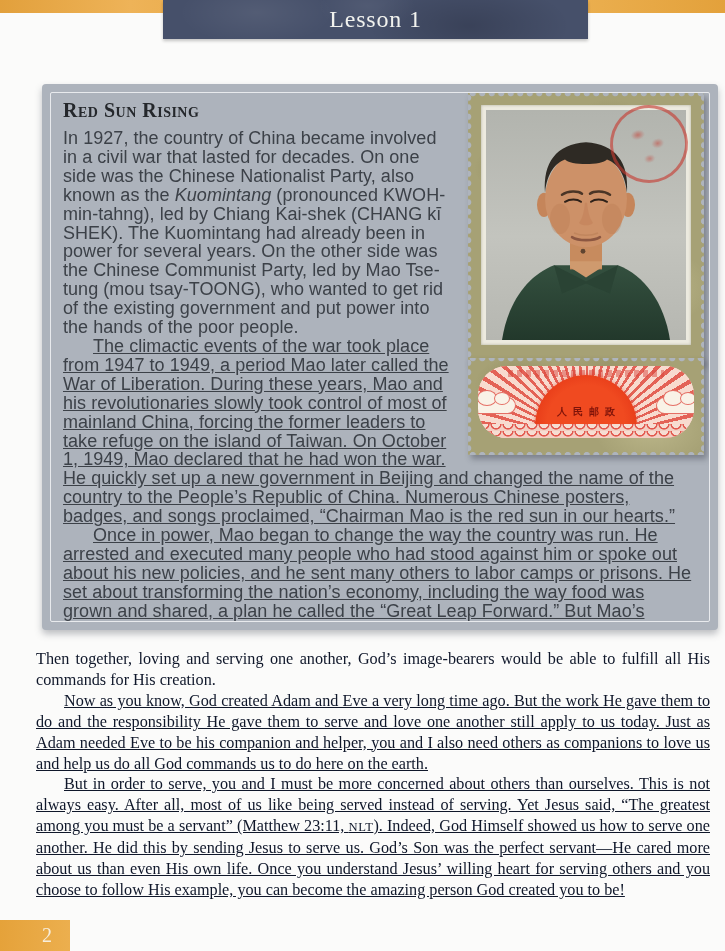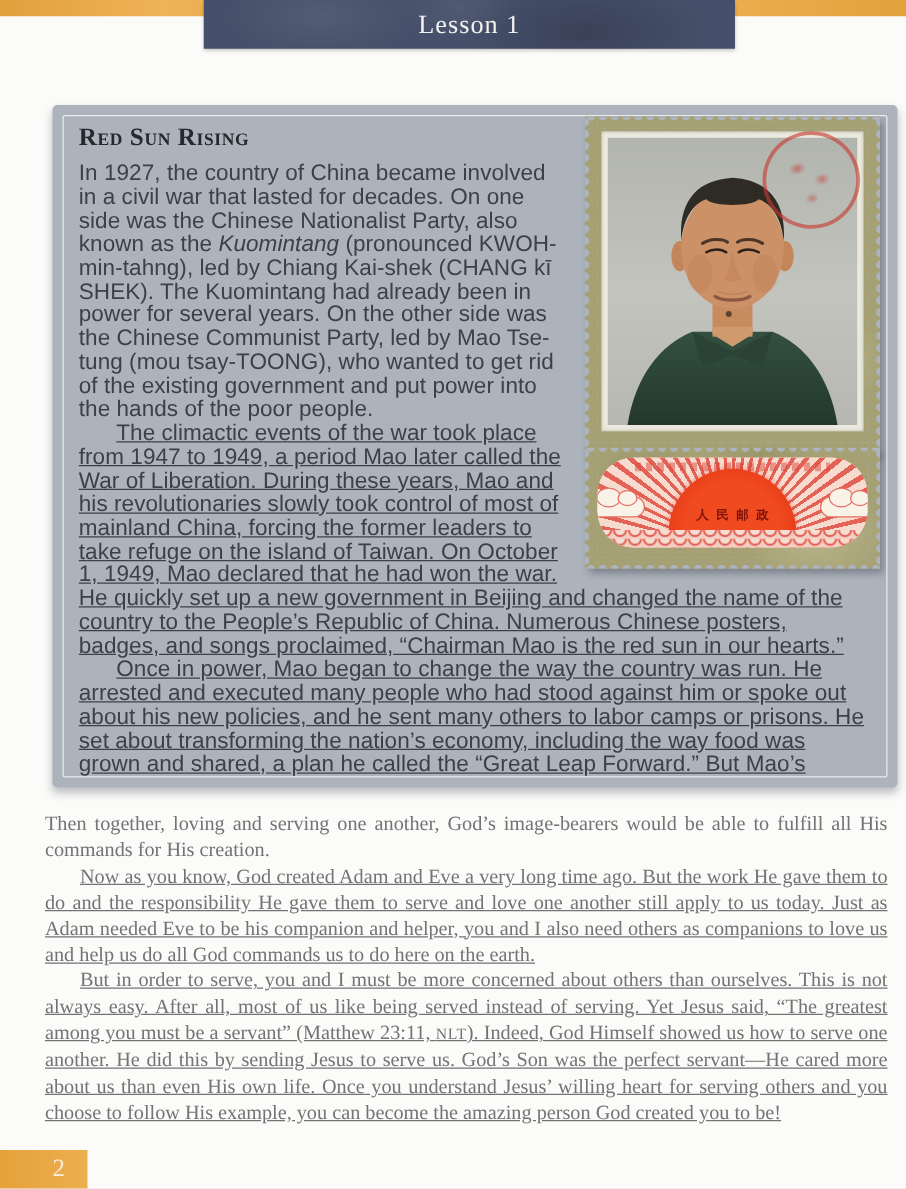--- a/index.html
+++ b/index.html
@@ -16,21 +16,21 @@
   }
   .lesson-header{
     position:absolute;left:163px;top:0;width:425px;height:39px;
     background-color:#46506a;
     background-image:
       radial-gradient(110px 46px at 22% 32%, rgba(255,255,255,.07), transparent 70%),
       radial-gradient(140px 60px at 72% 66%, rgba(0,0,10,.18), transparent 72%),
       radial-gradient(70px 36px at 48% 15%, rgba(255,255,255,.06), transparent 70%);
     box-shadow:0 2px 3px rgba(0,0,0,.22);
     text-align:center;line-height:39px;
-    font-family:"Liberation Serif",serif;font-size:21px;letter-spacing:.8px;color:#f1f2ee;
+    font-family:"Liberation Serif",serif;font-size:24px;letter-spacing:.8px;color:#f1f2ee;
   }
   
   .feature-box{
     position:absolute;left:42px;top:84px;width:676px;height:546px;
     background:#adb3bc;border-radius:4px;
     box-shadow:0 4px 7px rgba(70,75,85,.35);
   }
   .feature-inner-border{
     position:absolute;inset:8px;border:1px solid rgba(252,252,253,.75);
     pointer-events:none;border-radius:2px;
@@ -131,21 +131,21 @@
     border:1.5px solid rgba(226,88,78,.85);
   }
   .cloud::before{width:18px;height:14px;top:-8px;left:6px;}
   .cloud::after{width:14px;height:11px;top:-6px;right:5px;}
   .cloud-left{left:-8px;}
   .cloud-right{right:-8px;}
   
   .main-text{
     position:absolute;left:36px;top:649px;width:674px;
     font-family:"Liberation Serif",serif;font-size:16.2px;line-height:20.9px;
-    color:#737373;text-align:justify;
+    color:#0f172a;text-align:justify;
   }
   .mpara{margin:0;}
   .mpara.indent{text-indent:28px;text-decoration:underline;}
   .smallcaps{font-size:.78em;letter-spacing:.5px;}
   
   .page-number-block{
     position:absolute;left:0;top:920px;width:70px;height:31px;
     background:linear-gradient(90deg,#e5a23a,#ecaf4e);
   }
   .page-number-block span{

